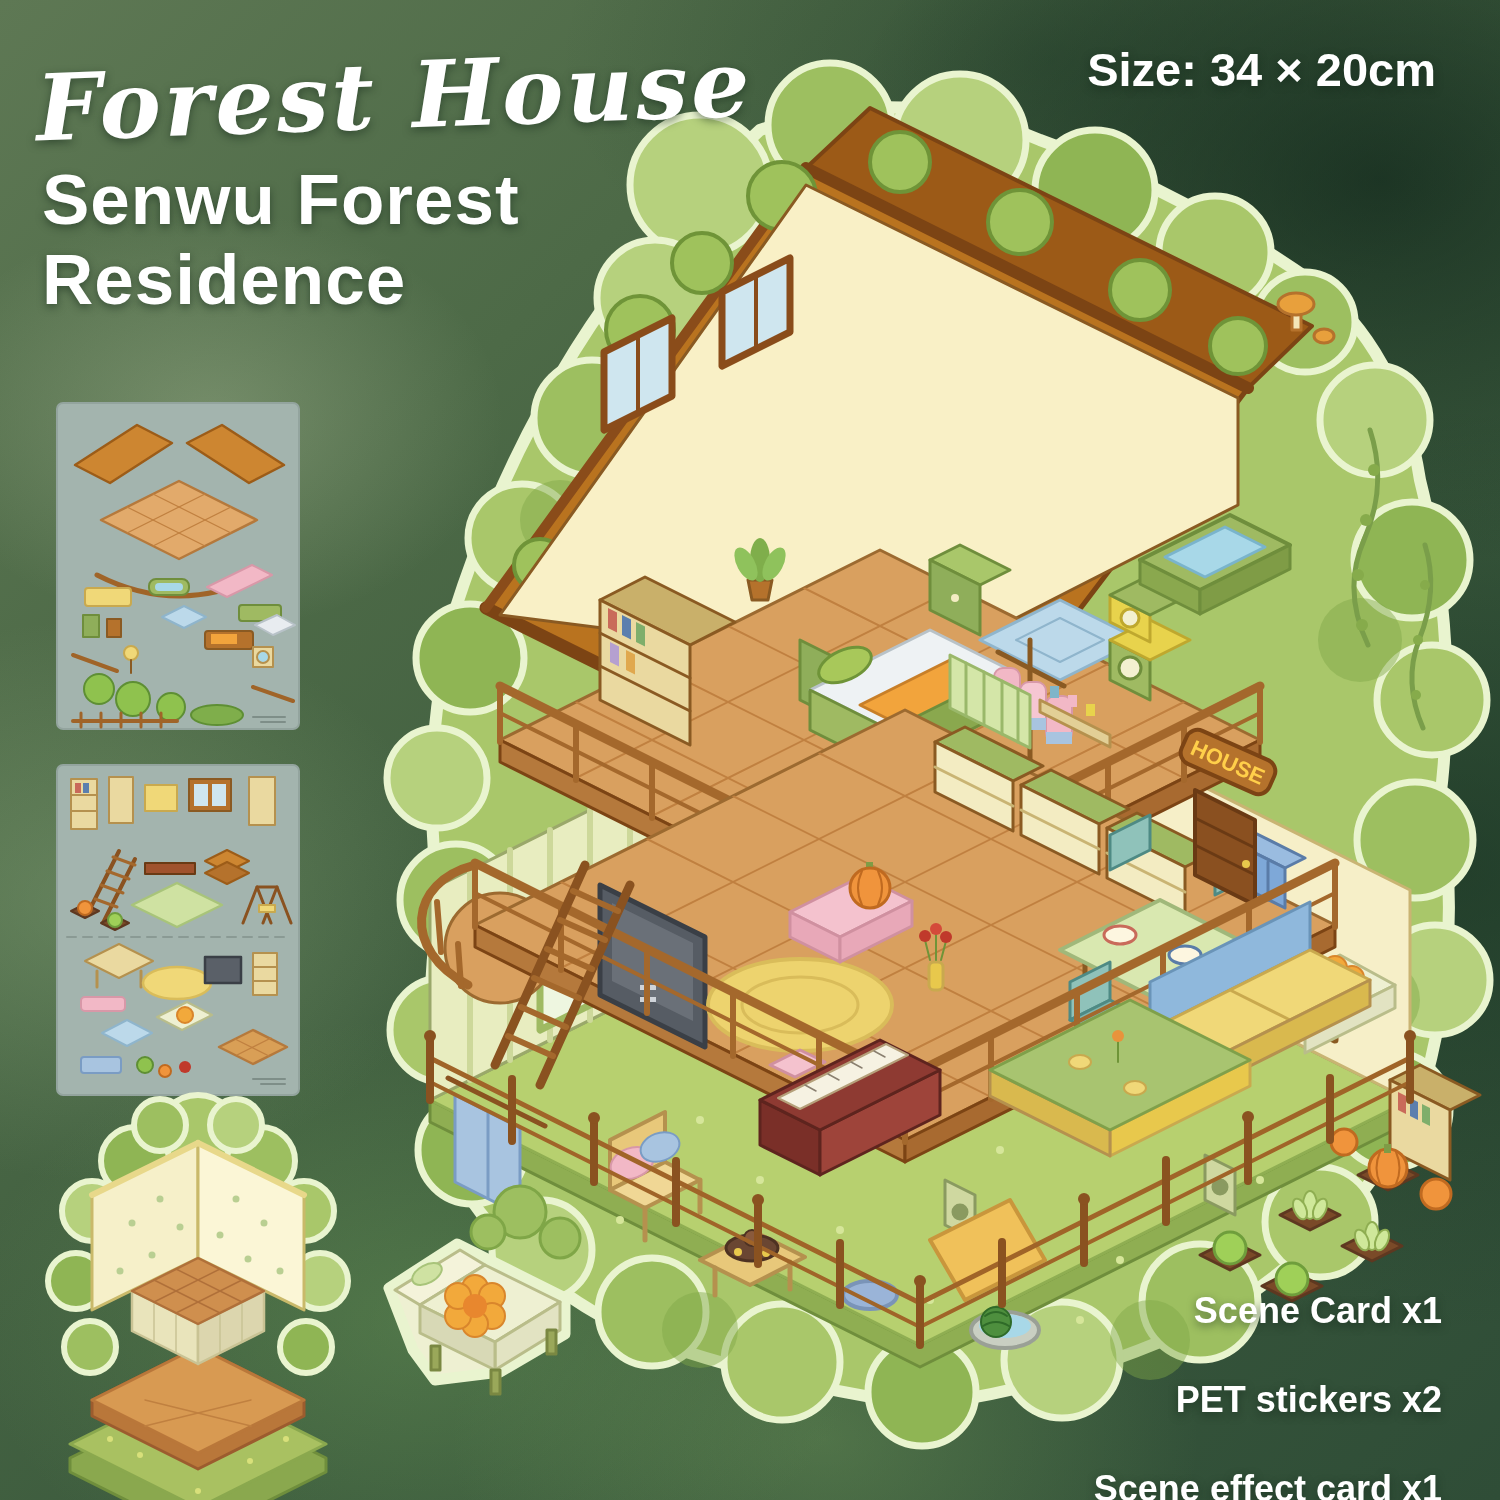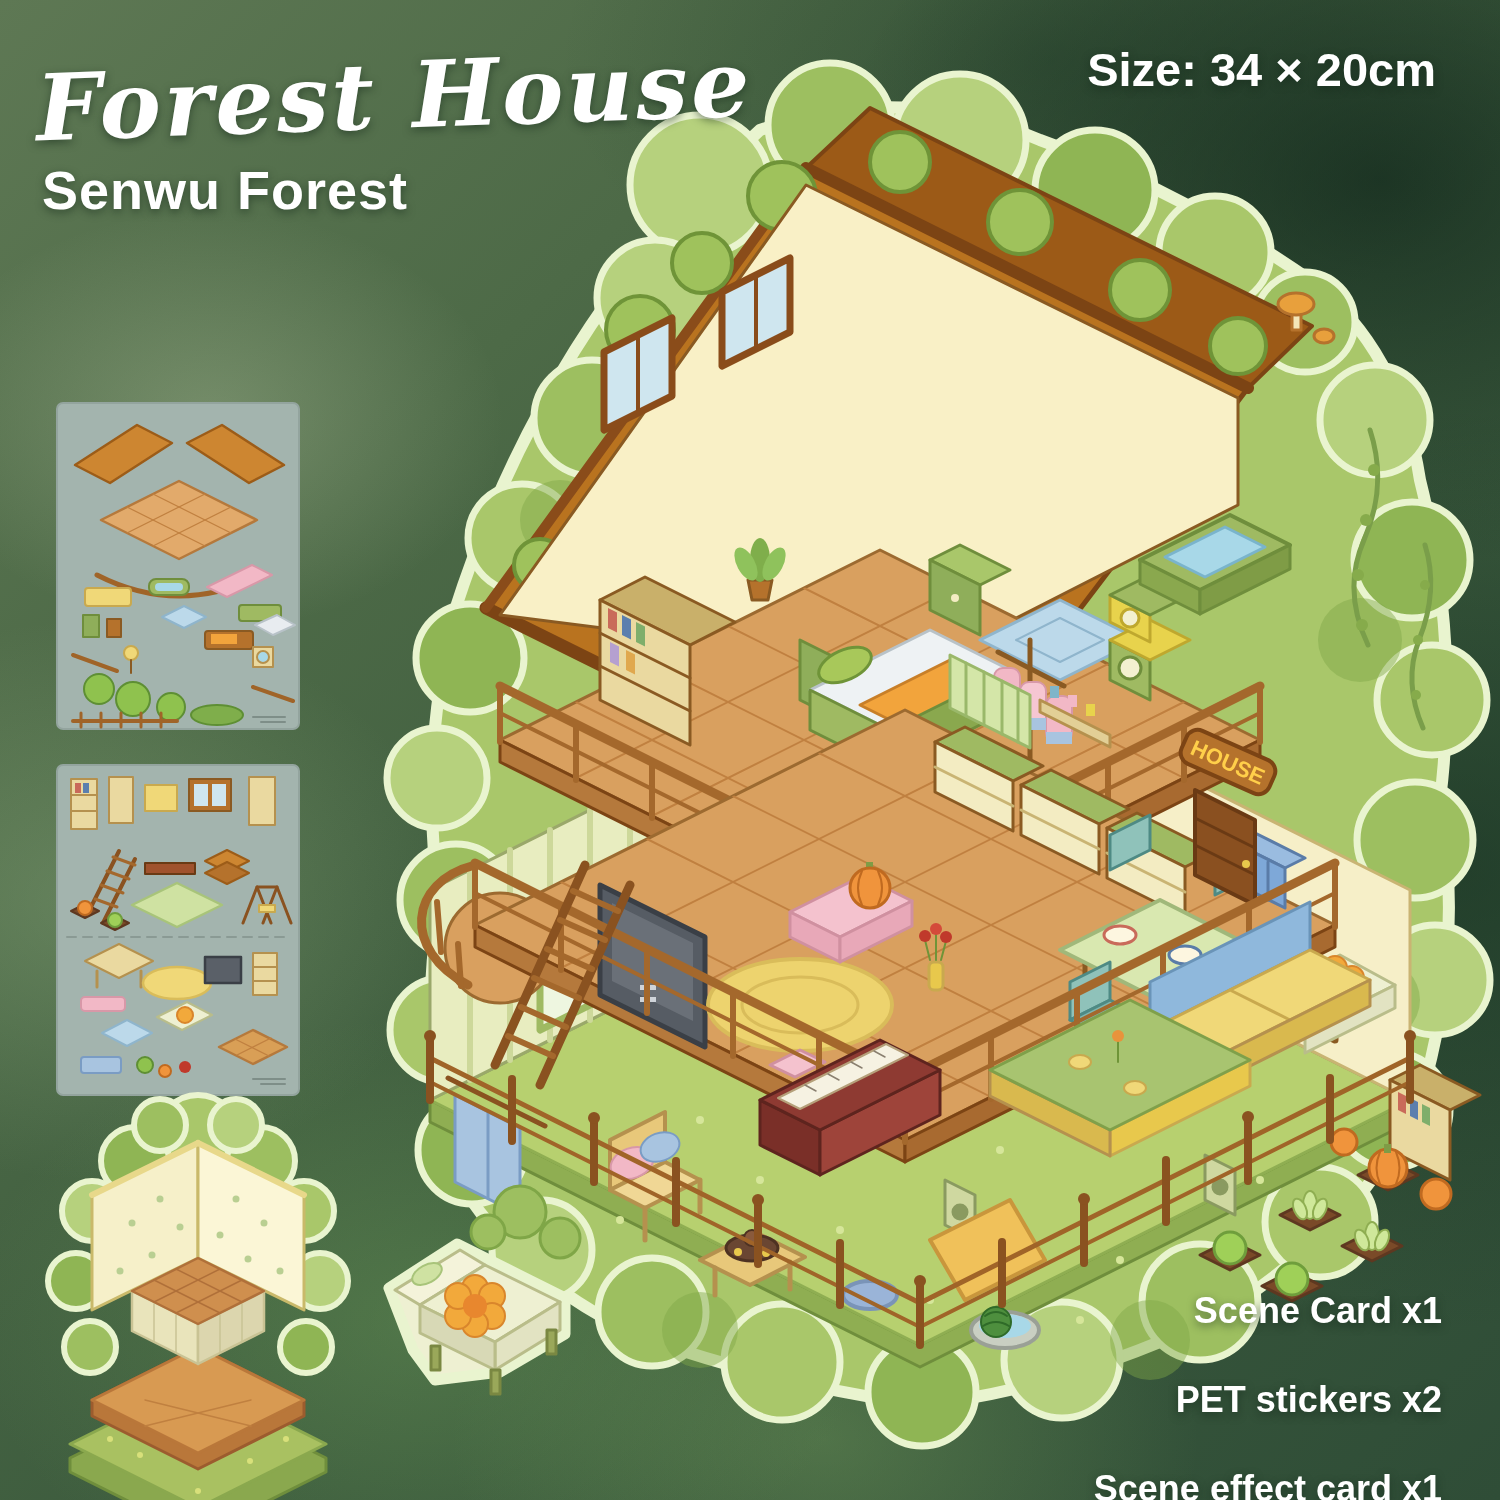--- a/index.html
+++ b/index.html
@@ -11,21 +11,21 @@
       radial-gradient(640px 430px at 28% 88%, rgba(120,170,95,.35), transparent 70%),
       radial-gradient(520px 380px at 55% 96%, rgba(140,185,105,.30), transparent 72%),
       radial-gradient(760px 540px at 92% 12%, rgba(8,28,20,.60), transparent 72%),
       radial-gradient(860px 640px at 97% 58%, rgba(16,42,28,.50), transparent 72%),
       radial-gradient(700px 420px at 70% 4%, rgba(30,58,40,.45), transparent 70%),
       linear-gradient(135deg,#5e7854 0%,#4d6a47 28%,#3d5c3e 55%,#2f4d37 100%);}
   .art{position:absolute;left:0;top:0;width:1500px;height:1500px;}
   .txt{color:#fff;position:absolute;text-shadow:0 3px 9px rgba(15,35,22,.5);}
   .title-script{left:36px;top:42px;font-family:"DejaVu Serif",serif;font-style:italic;
     font-weight:700;font-size:92px;letter-spacing:3px;transform:rotate(-2deg);}
-  .subtitle{left:42px;top:160px;font-size:54px;font-weight:700;line-height:1.12;letter-spacing:1px;}
+  .subtitle{left:42px;top:160px;font-size:71px;font-weight:700;line-height:1.12;letter-spacing:1px;}
   .size-label{right:64px;top:42px;font-size:47px;font-weight:700;}
   .contents{right:58px;top:1290px;font-size:36px;font-weight:700;text-align:right;}
   .contents div{margin-bottom:47px;}
 </style>
 </head>
 <body>
 
 <div class="stage">
 
 <svg class="art" viewBox="0 0 1500 1500" stroke-linejoin="round" stroke-linecap="round">
@@ -782,20 +782,21 @@
       <circle cx="83" cy="86" r="13" fill="#f2a93b" stroke="#d9862c" stroke-width="2"></circle>
       <circle cx="83" cy="66" r="13" fill="#f2a93b" stroke="#d9862c" stroke-width="2"></circle>
       <circle cx="100" cy="76" r="12" fill="#e8872e"></circle>
     </g>
   </g>
 </svg>
 
   <div class="txt title-script">Forest House</div>
   <div class="txt subtitle">
     <div>Senwu Forest</div>
+    <div>Residence</div>
   </div>
   <div class="txt size-label">Size: 34 × 20cm</div>
   <div class="txt contents">
     <div>Scene Card x1</div>
     <div>PET stickers x2</div>
     <div>Scene effect card x1</div>
   </div>
 </div>
 
 </body></html>

